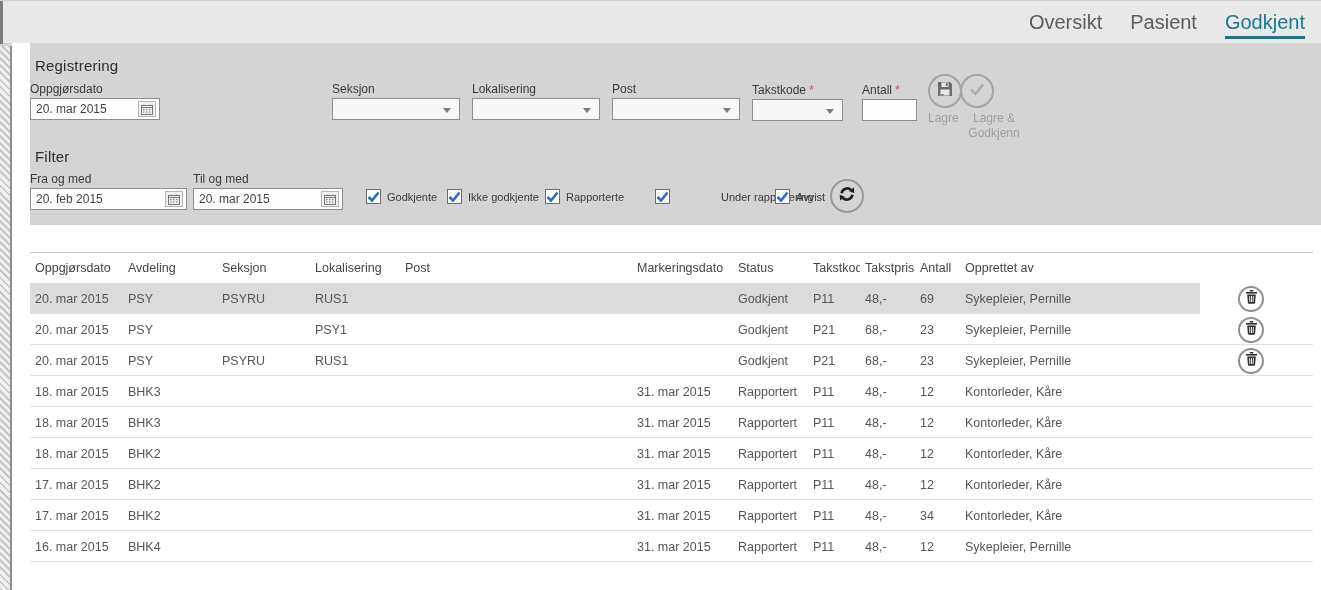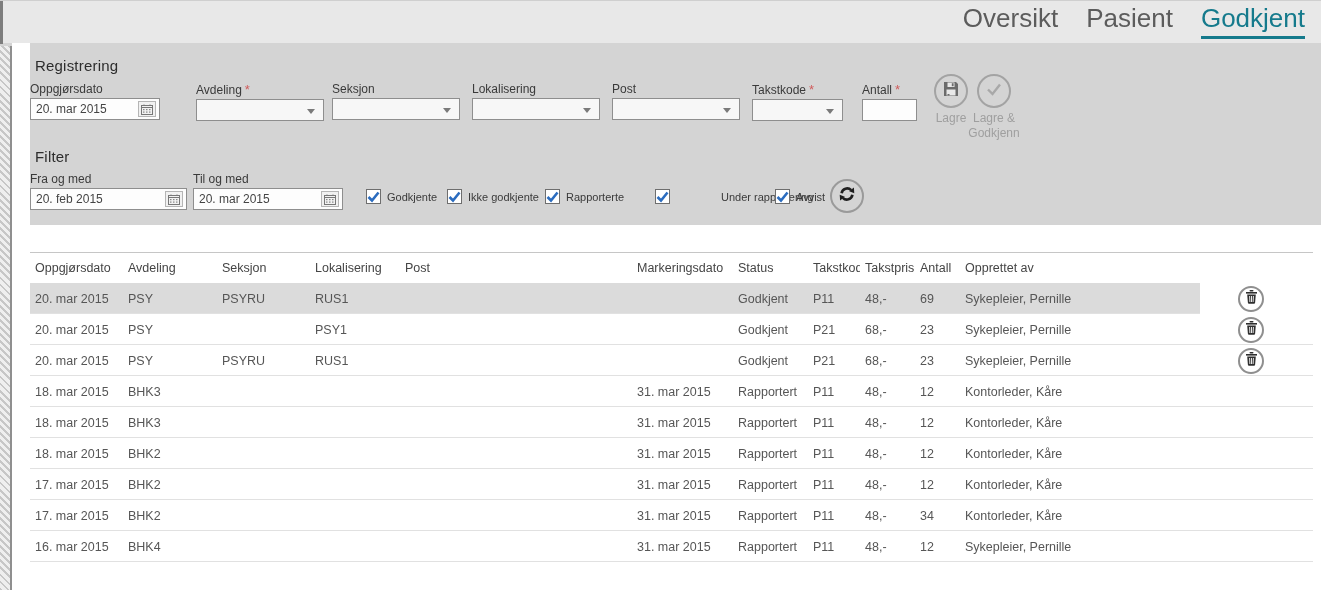--- a/index.html
+++ b/index.html
@@ -9,21 +9,21 @@
     filter: drop-shadow(4px 5px 3px rgba(70,70,70,0.55)); }
   .page { position: relative; width: 1321px; height: 590px; background: #ffffff;
     clip-path: polygon(0 0,1305 0,1313 7,1298 16,1310 26,1296 38,1308 50,1294 64,1307 78,1295 93,1309 108,1294 124,1305 140,1293 157,1308 174,1295 192,1306 209,1293 227,1309 245,1296 263,1307 281,1293 299,1308 318,1294 337,1305 356,1292 375,1308 394,1295 413,1306 432,1293 451,1309 470,1295 489,1306 508,1293 527,1304 545,1297 560,1280 572,1258 557,1234 578,1208 558,1184 580,1158 559,1132 575,1106 557,1080 581,1054 558,1028 574,1002 557,976 580,950 558,924 573,898 556,872 579,846 558,820 574,794 557,768 581,742 559,716 574,690 557,664 580,638 558,612 573,586 556,560 579,534 558,508 574,482 557,456 580,430 558,404 573,378 556,352 579,326 558,300 574,274 557,248 580,222 558,196 573,170 556,144 578,118 558,92 573,66 557,40 578,18 560,0 574); }
 
   
   .topbar { position: absolute; top: 0; left: 0; right: 0; height: 43px; background: #e8e8e8;
     border-top: 1px solid #cfcfcf; display: flex; justify-content: flex-end; align-items: flex-end;
     gap: 28px; padding: 0 16px 4px 0; }
   .topbar::before { content: ""; position: absolute; left: 0; top: 0; width: 3px; height: 43px;
     background: #7d7d7d; }
-  .nav-item { font-size: 26px; color: #5c5c5c; cursor: pointer; line-height: 1.1;
+  .nav-item { font-size: 20px; color: #5c5c5c; cursor: pointer; line-height: 1.1;
     padding-bottom: 3px; border-bottom: 3px solid transparent; }
   .nav-item.active { color: #157a8c; border-bottom-color: #157a8c; }
 
   
   .gray-area { position: absolute; top: 43px; left: 0; right: 0; height: 182px; background: #d4d4d4; }
   .white-area { position: absolute; top: 225px; left: 0; right: 0; bottom: 0; background: #ffffff; }
 
   
   .left-tear { position: absolute; top: 46px; left: 0; width: 10px; bottom: 0;
     background: repeating-linear-gradient(45deg, #c7c7c7 0 2px, #efefef 2px 5px); }
@@ -46,21 +46,21 @@
   .datebox .dval { flex: 1; font-size: 12px; color: #444; }
   .cal-btn { position: absolute; right: 3px; top: 2px; width: 18px; height: 16px;
     display: flex; align-items: center; justify-content: center; cursor: pointer;
     background: #f1f1f1; border: 1px solid #b5b5b5; }
   .selectbox { position: relative; background: #f7f7f7; cursor: pointer; }
   .selectbox::after { content: ""; position: absolute; right: 8px; top: 9px; width: 0; height: 0;
     border-left: 4px solid transparent; border-right: 4px solid transparent;
     border-top: 5px solid #7a7a7a; }
 
   
-  .circ-wrap { position: absolute; display: flex; flex-direction: column; align-items: center; }
+  .circ-wrap { position: absolute; display: flex; flex-direction: column; align-items: flex-start; }
   .circle-btn { width: 34px; height: 34px; border: 2px solid #a3a3a3; border-radius: 50%;
     background: transparent; display: flex; align-items: center; justify-content: center; cursor: pointer; }
   .circ-label { margin-top: 3px; font-size: 12px; color: #9f9f9f; text-align: center; line-height: 1.25; }
 
   
   .cb-item { position: absolute; top: 189px; display: flex; align-items: center; cursor: pointer; justify-content: center; }
   .cb-box { width: 15px; height: 15px; border: 1px solid #6e6e6e; background: #fff;
     display: flex; align-items: center; justify-content: center; }
   .cb-label { margin-left: 6px; font-size: 11px; color: #3a3a3a; white-space: nowrap; }
 
@@ -123,24 +123,20 @@
                 <rect x="8" y="5" width="1.5" height="1.2"></rect>
                 <rect x="2" y="7.5" width="1.5" height="1.2"></rect>
                 <rect x="5" y="7.5" width="1.5" height="1.2"></rect>
                 <rect x="8" y="7.5" width="1.5" height="1.2"></rect>
               </g>
             </svg>
       </span>
     </div>
   </div>
 
-  <div class="field" style="left:196px; width:128px;">
-    <div class="flabel"><span>Avdeling</span><span class="req">*</span></div>
-    <div class="selectbox"></div>
-  </div>
 
   <div class="field" style="left:332px; width:128px;">
     <div class="flabel">Seksjon</div>
     <div class="selectbox"></div>
   </div>
 
   <div class="field" style="left:472px; width:128px;">
     <div class="flabel">Lokalisering</div>
     <div class="selectbox"></div>
   </div>

